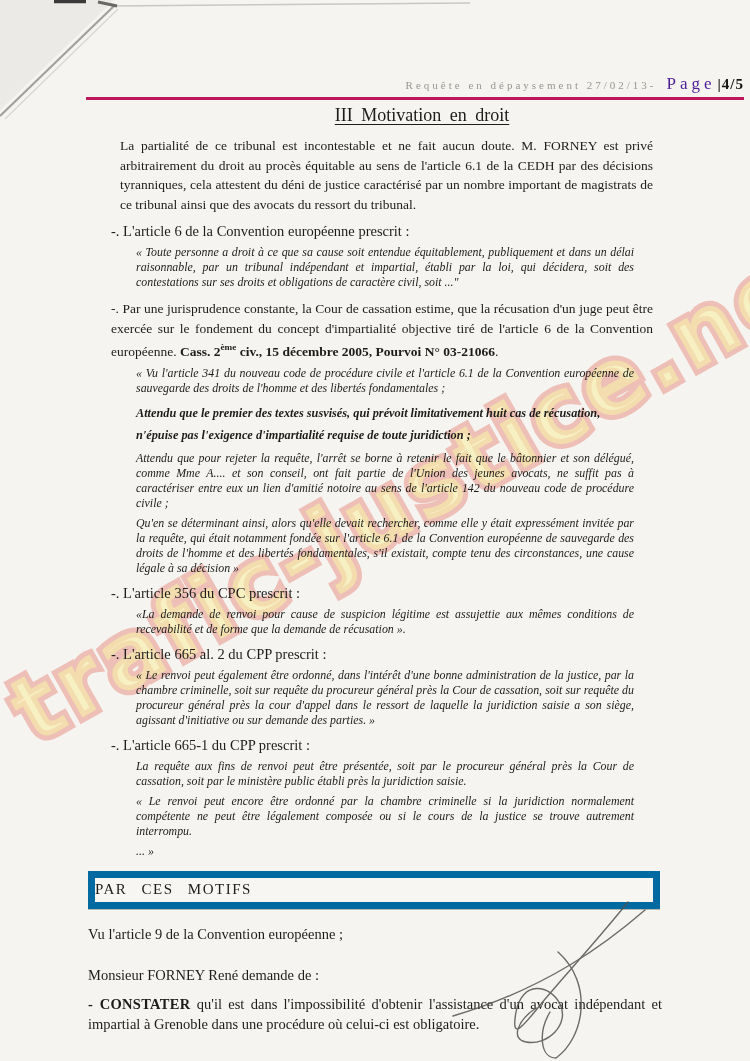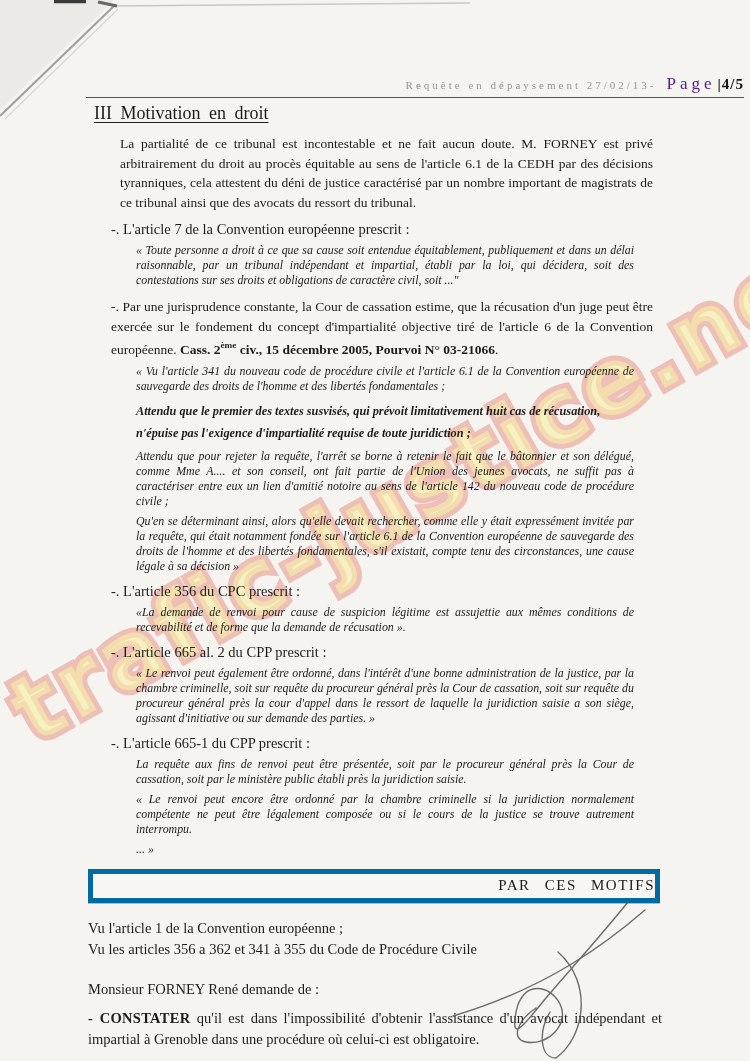--- a/index.html
+++ b/index.html
@@ -10,44 +10,44 @@
     font-family:"Liberation Serif", serif;
     color:#1d1c1a;
   }
   .artifact-layer{position:absolute;left:0;top:0;z-index:3;pointer-events:none;}
   .watermark-svg{position:absolute;left:18px;top:628px;z-index:1;
     transform:rotate(-29.5deg);transform-origin:12px 110px;pointer-events:none;}
   .content{position:absolute;inset:0;z-index:2;padding-top:74px;box-sizing:border-box;}
 
   
   .hdr{margin:0 6px 0 86px;display:flex;justify-content:flex-end;align-items:baseline;
-    border-bottom:1px solid #be185d;padding-bottom:3px;}
+    border-bottom:3px solid #be185d;padding-bottom:3px;}
   .hdr-ref{font-size:11px;letter-spacing:3px;color:#98968f;}
   .hdr-page{font-size:17px;letter-spacing:4px;color:#4c1d95;margin-left:10px;}
   .hdr-num{font-size:15px;font-weight:bold;color:#151514;margin-left:2px;letter-spacing:1px;}
 
   
   .title{margin:5px 0 0 94px;font-size:18px;text-decoration:underline;
-    text-underline-offset:3px;word-spacing:4px;}
+    text-underline-offset:3px;word-spacing:4px;text-align:center;}
 
   
   .blocks{margin-top:10px;}
   .blk{text-align:justify;}
   .blk-para{font-size:13.5px;line-height:19.5px;margin:6px 97px 0 120px;}
   .blk-bulletpara{font-size:13.5px;line-height:19.5px;margin:9px 97px 0 111px;}
   .blk-bullet{font-size:14.5px;line-height:17px;margin:9px 90px 4px 111px;text-align:left;}
   .blk-quote{font-style:italic;font-size:11.9px;line-height:15px;margin:5px 116px 0 136px;}
   .blk-quotebold{font-style:italic;font-weight:bold;font-size:12.3px;line-height:22px;
     margin:6px 116px 0 136px;text-align:left;}
   .r-bi{font-weight:bold;}
   .r-sup{vertical-align:super;font-size:68%;}
 
   
-  .motifs-banner{margin:12px 90px 0 88px;border:5px solid #0369a1;
-    box-shadow:0 1px 0 #b9b7b2;text-align:right;font-size:15px;
+  .motifs-banner{margin:12px 90px 0 88px;border:7px solid #0369a1;
+    box-shadow:0 1px 0 #b9b7b2;text-align:left;font-size:15px;
     letter-spacing:1.5px;word-spacing:9px;padding:3px 0 4px 0;background:#f7f6f3;}
   .recitals{margin:15px 100px 0 88px;font-size:14.5px;line-height:20.5px;}
   .recital{max-width:592px;}
   .request-intro{margin:22px 0 0 88px;font-size:14.5px;}
   .demand{margin:10px 88px 0 88px;font-size:14.5px;line-height:20.5px;text-align:justify;}
   .demand b{letter-spacing:0.3px;}
 </style>
 </head>
 <body>
 
@@ -62,42 +62,41 @@
     <div class="hdr">
       <span class="hdr-ref">Requête en dépaysement 27/02/13-</span>
       <span class="hdr-page">Page</span>
       <span class="hdr-num"><span>|</span><span>4/5</span></span>
     </div>
 
     <div class="title">III  Motivation en droit</div>
 
     <div class="blocks">
         <div class="blk blk-para"><span>La partialité de ce tribunal est incontestable et ne fait aucun doute. M. FORNEY est privé arbitrairement du droit au procès équitable au sens de l'article 6.1 de la CEDH par des décisions tyranniques, cela attestent du déni de justice caractérisé par un nombre important de magistrats de ce tribunal ainsi que des avocats du ressort du tribunal.</span></div>
-        <div class="blk blk-bullet"><span>-. L'article 7 de la Convention européenne prescrit :</span></div>
+        <div class="blk blk-bullet"><span>-. L'article 6 de la Convention européenne prescrit :</span></div>
         <div class="blk blk-quote"><span>« Toute personne a droit à ce que sa cause soit entendue équitablement, publiquement et dans un délai raisonnable, par un tribunal indépendant et impartial, établi par la loi, qui décidera, soit des contestations sur ses droits et obligations de caractère civil, soit ..."</span></div>
         <div class="blk blk-bulletpara"><span>-. Par une jurisprudence constante, la Cour de cassation estime, que la récusation d'un juge peut être exercée sur le fondement du concept d'impartialité objective tiré de l'article 6 de la Convention européenne. </span><span class="r-bi">Cass. 2</span><span class="r-bi r-sup">ème</span><span class="r-bi"> civ., 15 décembre 2005, Pourvoi N° 03-21066</span><span>.</span></div>
         <div class="blk blk-quote"><span>« Vu l'article 341 du nouveau code de procédure civile et l'article 6.1 de la Convention européenne de sauvegarde des droits de l'homme et des libertés fondamentales ;</span></div>
         <div class="blk blk-quotebold"><span>Attendu que le premier des textes susvisés, qui prévoit limitativement huit cas de récusation, n'épuise pas l'exigence d'impartialité requise de toute juridiction ;</span></div>
         <div class="blk blk-quote"><span>Attendu que pour rejeter la requête, l'arrêt se borne à retenir le fait que le bâtonnier et son délégué, comme Mme A.... et son conseil, ont fait partie de l'Union des jeunes avocats, ne suffit pas à caractériser entre eux un lien d'amitié notoire au sens de l'article 142 du nouveau code de procédure civile ;</span></div>
         <div class="blk blk-quote"><span>Qu'en se déterminant ainsi, alors qu'elle devait rechercher, comme elle y était expressément invitée par la requête, qui était notamment fondée sur l'article 6.1 de la Convention européenne de sauvegarde des droits de l'homme et des libertés fondamentales, s'il existait, compte tenu des circonstances, une cause légale à sa décision »</span></div>
         <div class="blk blk-bullet"><span>-. L'article 356 du CPC prescrit :</span></div>
         <div class="blk blk-quote"><span>«La demande de renvoi pour cause de suspicion légitime est assujettie aux mêmes conditions de recevabilité et de forme que la demande de récusation ».</span></div>
         <div class="blk blk-bullet"><span>-. L'article 665 al. 2 du CPP prescrit :</span></div>
         <div class="blk blk-quote"><span>« Le renvoi peut également être ordonné, dans l'intérêt d'une bonne administration de la justice, par la chambre criminelle, soit sur requête du procureur général près la Cour de cassation, soit sur requête du procureur général près la cour d'appel dans le ressort de laquelle la juridiction saisie a son siège, agissant d'initiative ou sur demande des parties. »</span></div>
         <div class="blk blk-bullet"><span>-. L'article 665-1 du CPP prescrit :</span></div>
         <div class="blk blk-quote"><span>La requête aux fins de renvoi peut être présentée, soit par le procureur général près la Cour de cassation, soit par le ministère public établi près la juridiction saisie.</span></div>
         <div class="blk blk-quote"><span>« Le renvoi peut encore être ordonné par la chambre criminelle si la juridiction normalement compétente ne peut être légalement composée ou si le cours de la justice se trouve autrement interrompu.</span></div>
         <div class="blk blk-quote"><span>... »</span></div>
       </div>
 
     <div class="motifs-banner">PAR CES MOTIFS</div>
 
     <div class="recitals">
-        <div class="recital">Vu l'article 1 de la Convention européenne ;</div>
-        <div class="recital">Vu les articles 356 a 362 et 341 à 355 du Code de Procédure Civile</div>
+        <div class="recital">Vu l'article 9 de la Convention européenne ;</div>
       </div>
 
     <div class="request-intro">Monsieur FORNEY René demande de :</div>
 
     <div>
         <div class="demand"><b>- CONSTATER</b><span> qu'il est dans l'impossibilité d'obtenir l'assistance d'un avocat indépendant et impartial à Grenoble dans une procédure où celui-ci est obligatoire.</span></div>
       </div>
 
   </div>
 

